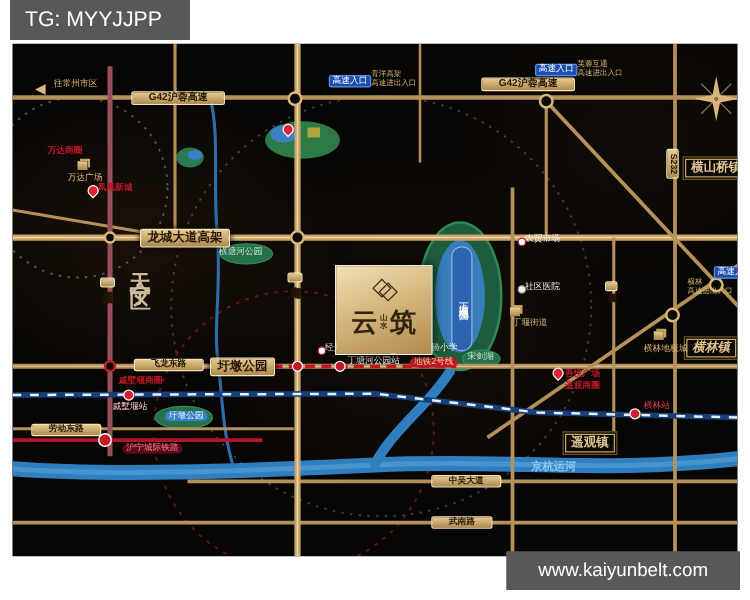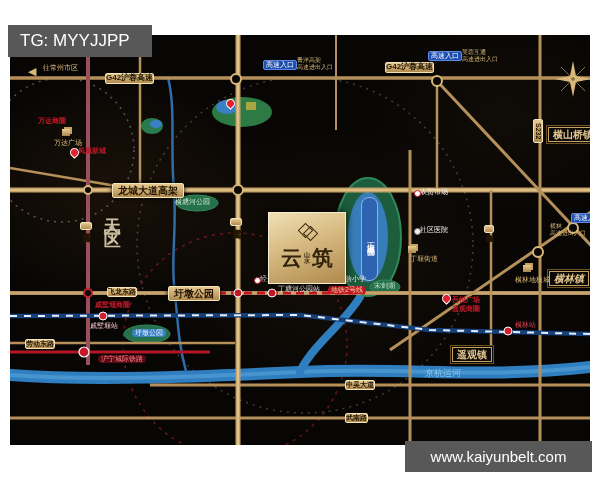--- a/index.html
+++ b/index.html
@@ -1,29 +1,29 @@
 <!DOCTYPE html>
 <html style="--gold: #c9a25e; --road: #b5905a; --metro_red: #c01828; --river: #2f7fc0; --park: #1d5c3c; --badge_blue: #1d4fb0; --box_gray: #585858; --map_bg: #080604;"><head>
 <meta charset="utf-8">
 <style>
   html,body{margin:0;padding:0}
   body{width:600px;height:480px;position:relative;background:#ffffff;overflow:hidden;
        font-family:"Liberation Sans","DejaVu Sans",sans-serif;}
   .wm{position:absolute;background:var(--box_gray,#585858);color:#fff;display:flex;align-items:center;z-index:10}
-  #tgbox{left:8px;top:25px;width:132px;height:32px;font-size:17px;padding-left:12px}
+  #tgbox{left:8px;top:0;width:132px;height:32px;font-size:17px;padding-left:12px}
   #sitebox{left:405px;top:441px;width:187px;height:31px;font-size:15px;justify-content:center}
   #map{position:absolute;left:10px;top:35px;width:580px;height:410px;background:#080604;overflow:hidden}
   #map::after{content:"";position:absolute;inset:0;pointer-events:none;
     background:radial-gradient(220px 160px at 18% 38%,rgba(140,90,40,.14),transparent 70%),
                radial-gradient(260px 200px at 55% 55%,rgba(120,80,40,.10),transparent 70%),
                radial-gradient(200px 150px at 85% 20%,rgba(110,80,40,.08),transparent 70%);}
   svg{position:absolute;left:0;top:0;z-index:1}
   .lbl{position:absolute;white-space:nowrap;line-height:1.1;z-index:3}
   .rlabel{background:linear-gradient(180deg,#e6c98f,#b08a4e);color:#221503;border:1px solid #f2e3b8;
-          padding:0 0;border-radius:2px;font-weight:bold}
+          padding:0 13px;border-radius:2px;font-weight:bold}
   .rlabel.big{padding:1px 5px;box-shadow:0 0 5px #000}
   .vert{writing-mode:vertical-rl;padding:3px 0}
   .town{color:#e2c690;background:#0c0a06;border:1px solid #c9a25e;outline:1px solid #6b5327;outline-offset:1px;
         padding:1px 4px;font-size:10px;font-weight:bold}
   .district{writing-mode:vertical-rl;letter-spacing:7px;font-size:17px;color:#d6c9a8;opacity:.95;
             font-family:"Liberation Serif","DejaVu Serif",serif;font-weight:bold}
   .badge{background:var(--badge_blue,#1d4fb0);color:#fff;font-size:7px;padding:0 2px;border:1px solid #5f8ae0;border-radius:2px}
   .bsub{color:#d8b878;font-size:6px;white-space:pre-line;line-height:1.2}
   .red{color:var(--metro_red,#cf1f30);font-weight:bold;font-size:7px}
   .pill{padding:0 3px;border-radius:6px}
@@ -171,21 +171,21 @@
     <div class="lbl red" style="left: 28px; top: 82px;">万达商圈</div>
     <div class="lbl red" style="left: 85px; top: 266px;">戚墅堰商圈</div>
     <div class="lbl red" style="left: 442px; top: 261px;">吾悦广场</div>
     <div class="lbl red" style="left: 442px; top: 270px;">遥观商圈</div>
     <div class="lbl red" style="left: 68px; top: 112px;">凤凰新城</div>
     <div class="lbl" style="left: 33px; top: 29px; font-size: 7px; color: rgb(216, 184, 120);">往常州市区</div>
     <div class="lbl" style="left: 44px; top: 104px; font-size: 7px; color: rgb(216, 184, 120);">万达广场</div>
     <div class="lbl" style="left: 165px; top: 163px; font-size: 7px; color: rgb(207, 232, 216);">横塘河公园</div>
     <div class="lbl pill" style="left: 122px; top: 294px; font-size: 7px; color: rgb(234, 244, 255); background: rgb(58, 128, 196);">圩墩公园</div>
     <div class="lbl" style="left: 364px; top: 247px; font-size: 7px; color: rgb(207, 232, 216);">宋剑湖</div>
-    <div class="lbl" style="left: 415px; top: 334px; font-size: 9px; color: rgb(143, 200, 239); font-weight: normal;">京杭运河</div>
+    <div class="lbl" style="left: 415px; top: 334px; font-size: 9px; color: rgb(143, 200, 239); font-weight: bold;">京杭运河</div>
     <div class="lbl" style="left: 250px; top: 240px; font-size: 7px; color: rgb(240, 240, 240);">经开区实验中学</div>
     <div class="lbl" style="left: 307px; top: 240px; font-size: 7px; color: rgb(240, 240, 240);">经开区实验小学</div>
     <div class="lbl" style="left: 268px; top: 250px; font-size: 7px; color: rgb(255, 255, 255);">丁塘河公园站</div>
     <div class="lbl pill" style="left: 318px; top: 251px; font-size: 7px; color: rgb(255, 217, 160); background: rgb(192, 24, 40);">地铁2号线</div>
     <div class="lbl" style="left: 80px; top: 287px; font-size: 7px; color: rgb(255, 204, 210);">戚墅堰站</div>
     <div class="lbl" style="left: 505px; top: 286px; font-size: 7px; color: rgb(224, 64, 80);">横林站</div>
     <div class="lbl pill" style="left: 88px; top: 320px; font-size: 7px; color: rgb(255, 128, 144); background: rgb(90, 10, 18);">沪宁城际铁路</div>
     <div class="lbl" style="left: 410px; top: 153px; font-size: 7px; color: rgb(240, 240, 240);">农贸市场</div>
     <div class="lbl" style="left: 410px; top: 191px; font-size: 7px; color: rgb(240, 240, 240);">社区医院</div>
     <div class="lbl" style="left: 400px; top: 220px; font-size: 7px; color: rgb(216, 184, 120);">丁堰街道</div>

